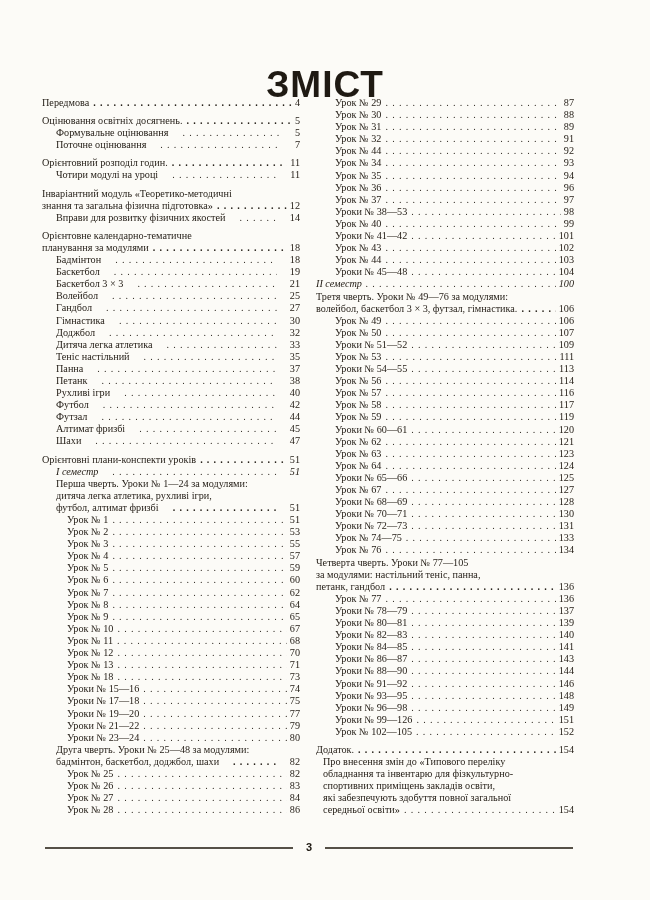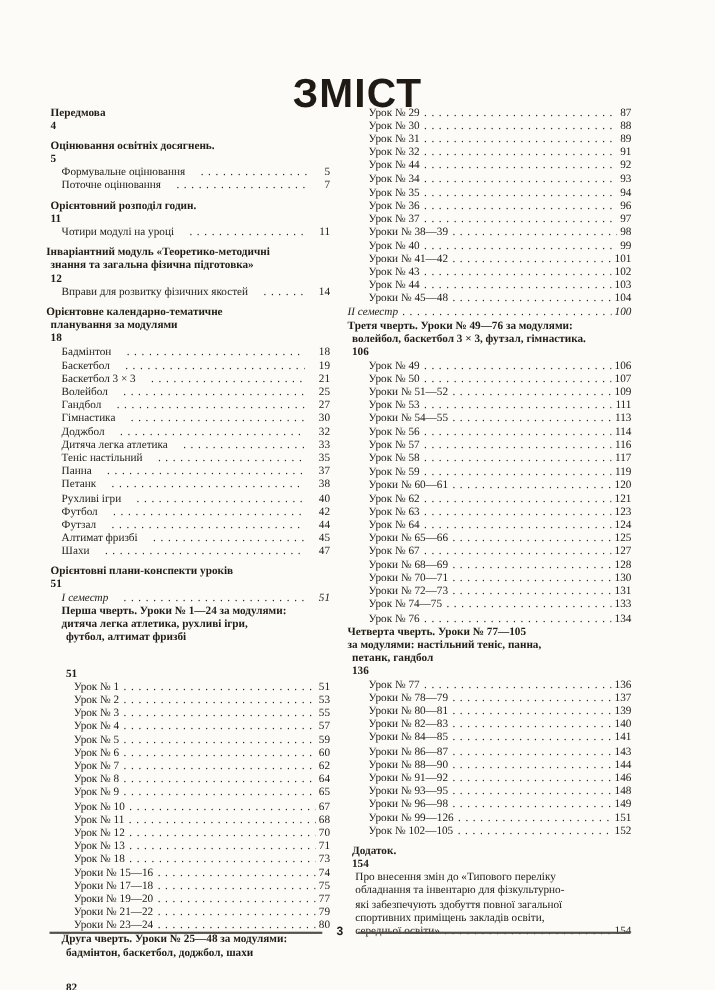--- a/index.html
+++ b/index.html
@@ -34,21 +34,21 @@
   .col{
     width:258px;
     color:#262019;
   }
   .row{
     display:flex;
     align-items:baseline;
     font-size:10.2px;
     line-height:12.1px;
   }
-  .row.b{font-weight:bold;color:#221c15;flex-direction:column;}
+  .row.b{font-weight:normal;color:#221c15;}
   .row.i{font-style:italic;align-items:center;}
   .row.gap{margin-top:6px;}
   .col--left .ind1{padding-left:14px;gap:10px;}
   .col--left .ind2{padding-left:25px;}
   .col--right .ind1{padding-left:7px;}
   .col--right .ind2{padding-left:19px;}
   .label{white-space:nowrap;}
   .dots{
     flex:1 1 0;
     min-width:4px;
@@ -409,21 +409,21 @@
           <span class="label">Урок № 36</span>
           <span class="dots"></span>
           <span class="pg">96</span>
         </div>
         <div class="row ind2">
           <span class="label">Урок № 37</span>
           <span class="dots"></span>
           <span class="pg">97</span>
         </div>
         <div class="row ind2">
-          <span class="label">Уроки № 38—39</span>
+          <span class="label">Уроки № 38—53</span>
           <span class="dots"></span>
           <span class="pg">98</span>
         </div>
         <div class="row ind2">
           <span class="label">Урок № 40</span>
           <span class="dots"></span>
           <span class="pg">99</span>
         </div>
         <div class="row ind2">
           <span class="label">Уроки № 41—42</span>
@@ -634,24 +634,24 @@
           <span class="dots"></span>
           <span class="pg">154</span>
         </div>
         <div class="row ind1">
           <span class="label">Про внесення змін до «Типового переліку</span>
         </div>
         <div class="row ind1">
           <span class="label">обладнання та інвентарю для фізкультурно-</span>
         </div>
         <div class="row ind1">
+          <span class="label">спортивних приміщень закладів освіти,</span>
+        </div>
+        <div class="row ind1">
           <span class="label">які забезпечують здобуття повної загальної</span>
-        </div>
-        <div class="row ind1">
-          <span class="label">спортивних приміщень закладів освіти,</span>
         </div>
         <div class="row ind1">
           <span class="label">середньої освіти»</span>
           <span class="dots"></span>
           <span class="pg">154</span>
         </div>
       </div>
   </div>
 
   <div class="footer">

